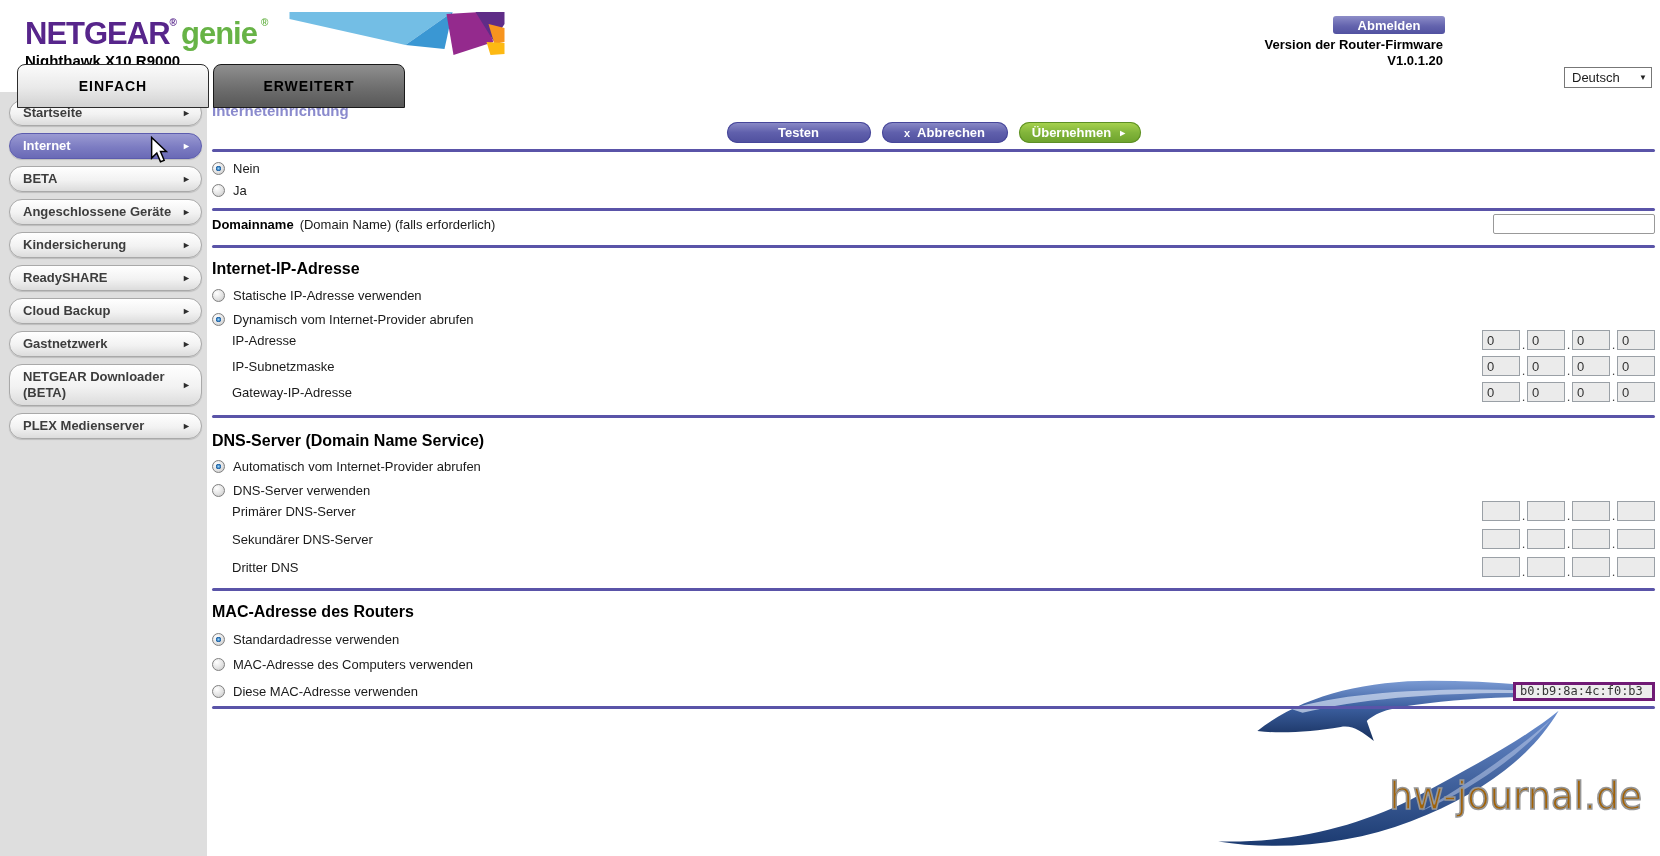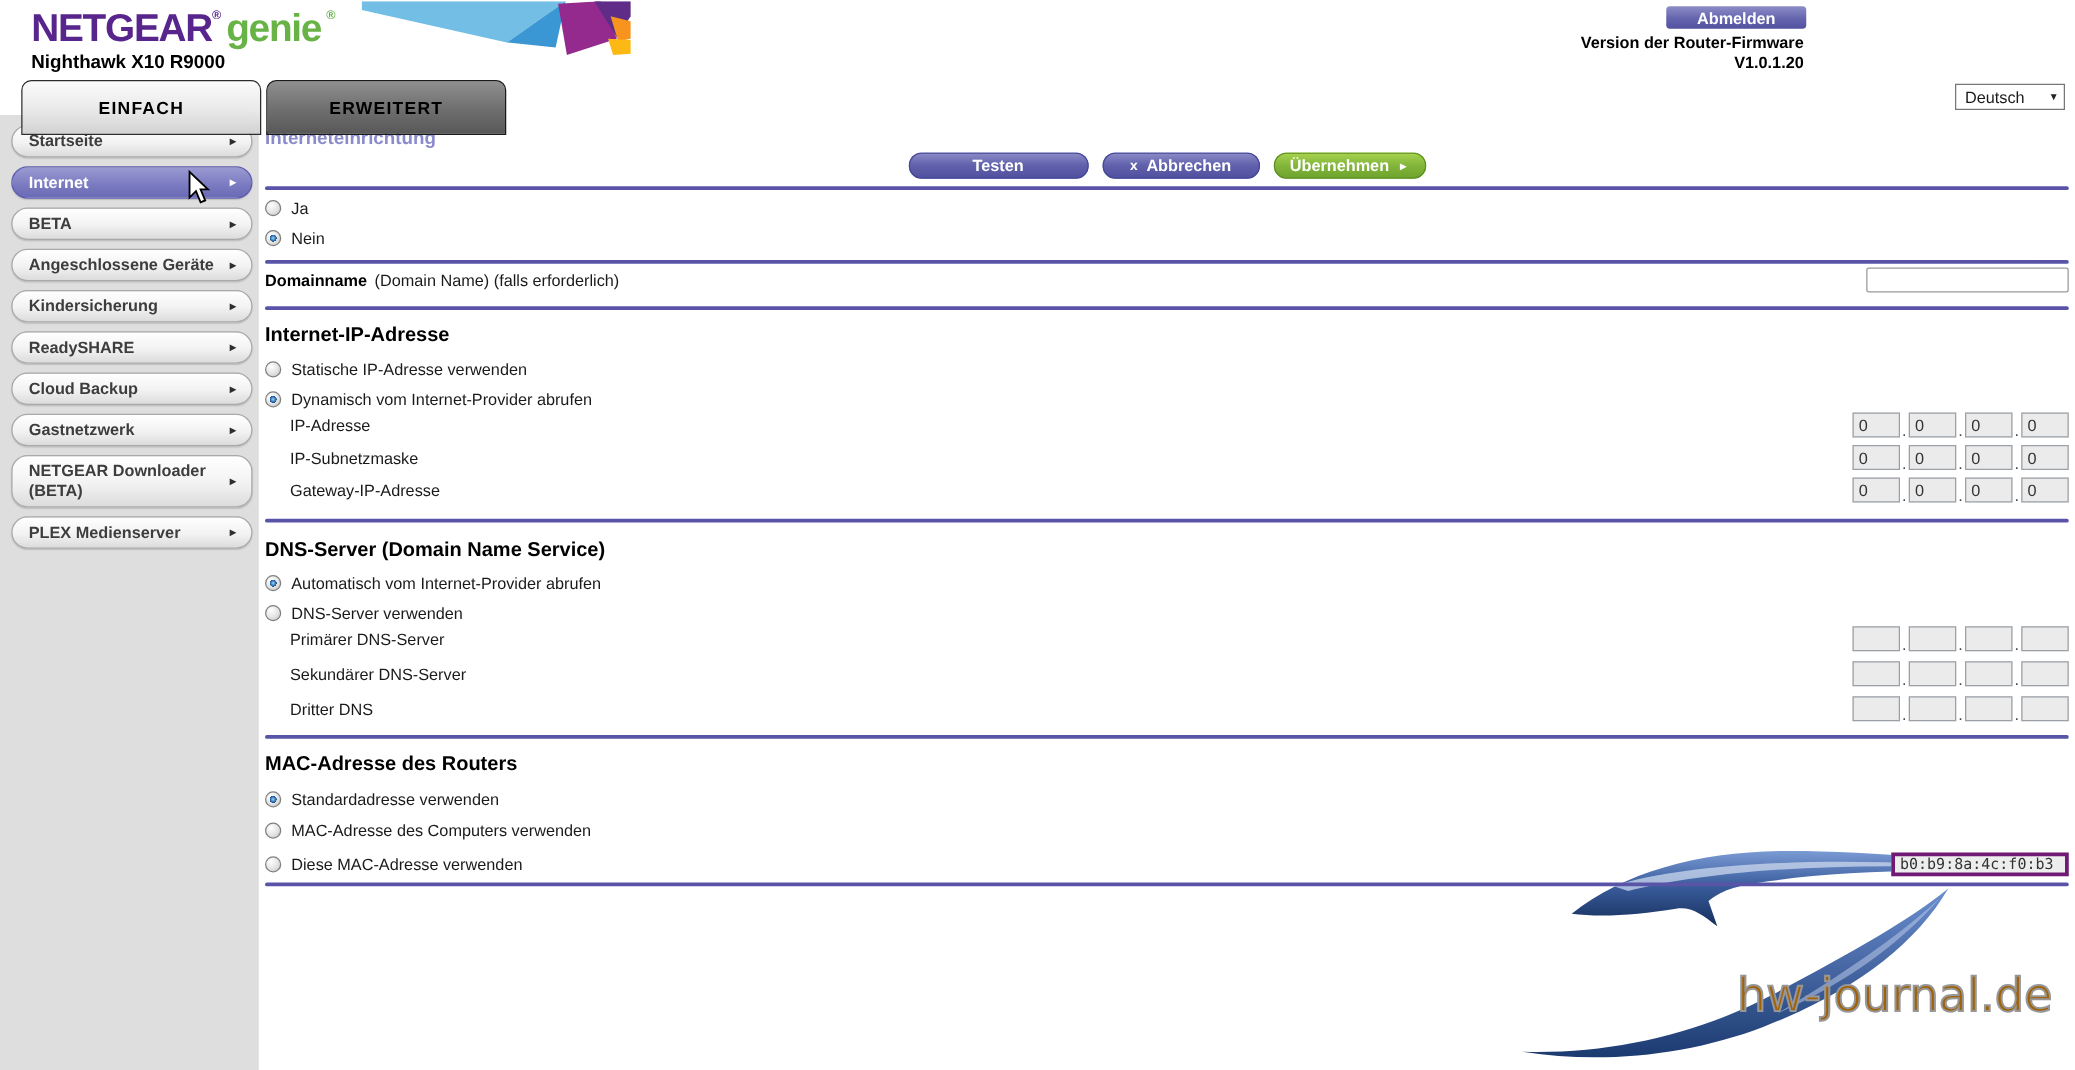--- a/index.html
+++ b/index.html
@@ -1,21 +1,21 @@
 <!DOCTYPE html>
 <html><head>
 <meta charset="utf-8">
 <style>
   * { margin:0; padding:0; box-sizing:border-box; }
   html,body { width:1660px; height:856px; }
   body { font-family:"Liberation Sans", sans-serif; font-size:13px; color:#1a1a1a; background:#fff; overflow:hidden; }
   .page { position:relative; width:1660px; height:856px; background:#fff; overflow:hidden; }
 
   
-  .header { position:absolute; left:0; top:1px; width:1448px; height:64px; background:#fff; z-index:5; }
+  .header { position:absolute; left:0; top:12px; width:1448px; height:64px; background:#fff; z-index:5; }
   .brand { position:absolute; left:25px; top:4px; font-weight:bold; font-size:31px; letter-spacing:-1px; white-space:nowrap; }
   .brand .p1 { color:#57258b; }
   .brand .p2 { color:#67b346; margin-left:4px; }
   .brand sup { font-size:10px; font-weight:bold; vertical-align:18px; letter-spacing:0; }
   .plane { position:absolute; left:288px; top:0; }
   .model { position:absolute; left:25px; top:40px; font-size:15px; font-weight:bold; color:#000; }
   .logout-btn { position:absolute; right:3px; top:4px; width:112px; height:18px; border:none; border-radius:3px;
     background:linear-gradient(180deg,#8d8dc8 0%,#6464ae 55%,#5151a0 100%);
     color:#fff; font-weight:bold; font-size:13px; font-family:inherit; cursor:pointer; }
   .fw-label { position:absolute; right:5px; top:25px; font-weight:bold; font-size:13px; color:#000; }
@@ -223,27 +223,27 @@
         <span>Abbrechen</span>
       </button>
       <button class="btn green btn-apply">
         <span>Übernehmen</span>
         <span class="bicon-r">►</span>
       </button>
     </div>
 
     <div class="hr hr1"></div>
 
+    <div class="radio-row rr2">
+      <input type="radio" class="radio" checked="" style="">
+      <span>Nein</span>
+    </div>
     <div class="radio-row rr1">
       <input type="radio" class="radio" style="">
       <span>Ja</span>
-    </div>
-    <div class="radio-row rr2">
-      <input type="radio" class="radio" checked="" style="">
-      <span>Nein</span>
     </div>
 
     <div class="hr hr2"></div>
 
 
     <div class="form-row row-domain">
       <span class="lbl-b">Domainname</span>
       <span class="hint">(Domain Name) (falls erforderlich)</span>
       <span class="right">
         <input class="txt-input" value="" style="">

